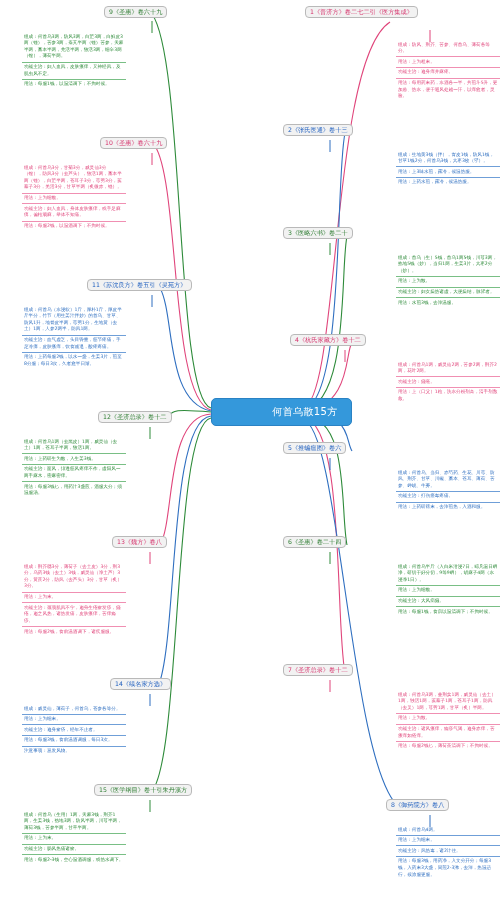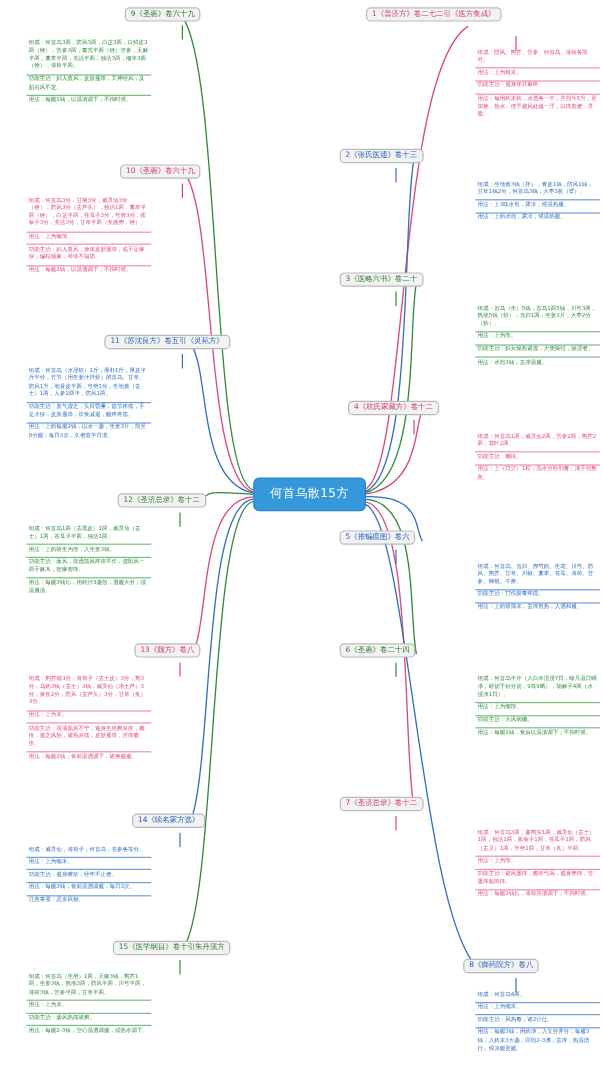--- a/index.html
+++ b/index.html
@@ -34,20 +34,21 @@
     left:211px;top:398px;
     width:92px;height:26px;
     background:#3498db;
     border:1px solid #2a82c4;
     border-radius:5px;
     color:#ffffff;
     font-size:10px;
     line-height:26px;
     text-align:center;
     letter-spacing:.4px;
+    padding-left:47px;
   }
 
   .detail{
     position:absolute;
     box-sizing:border-box;
     font-size:4.6px;
     line-height:1.45;
     width:104px;
   }
   .detail .row{

